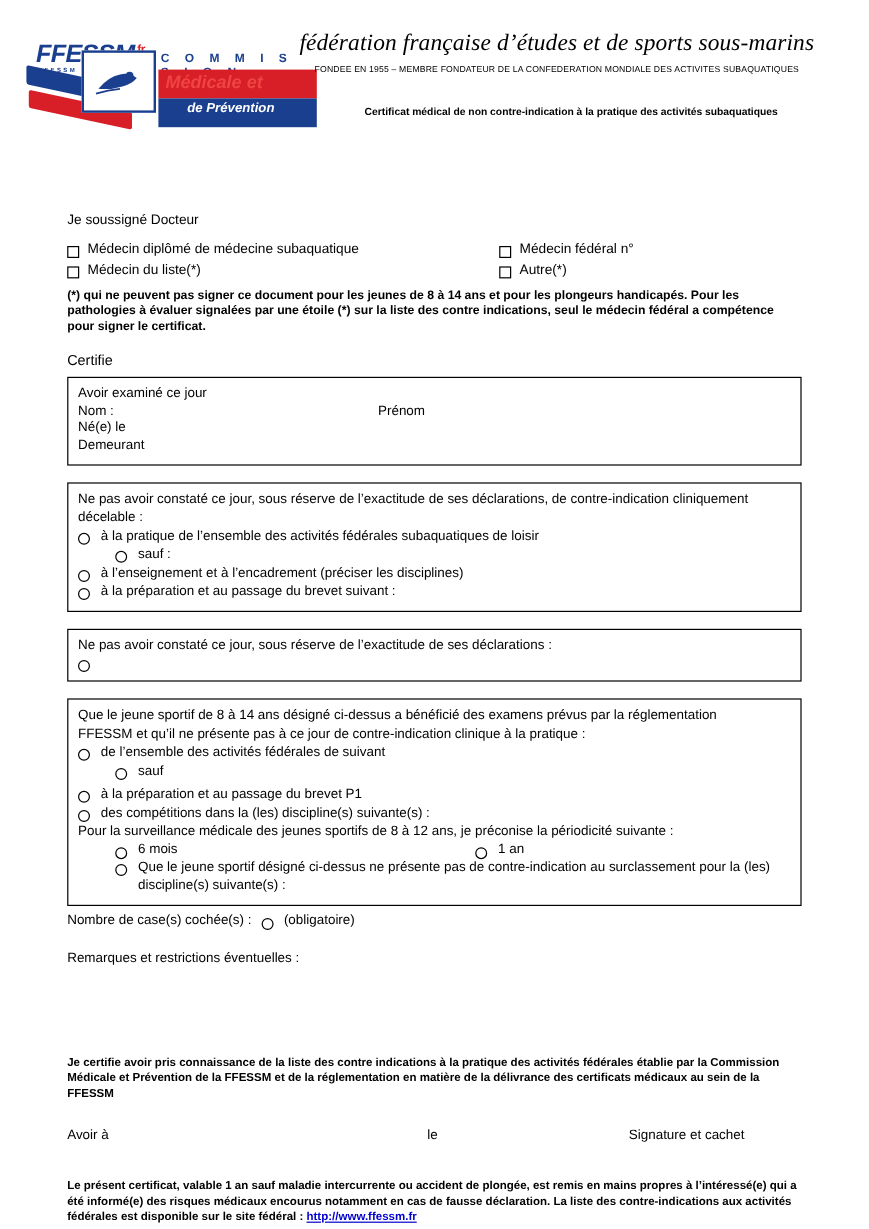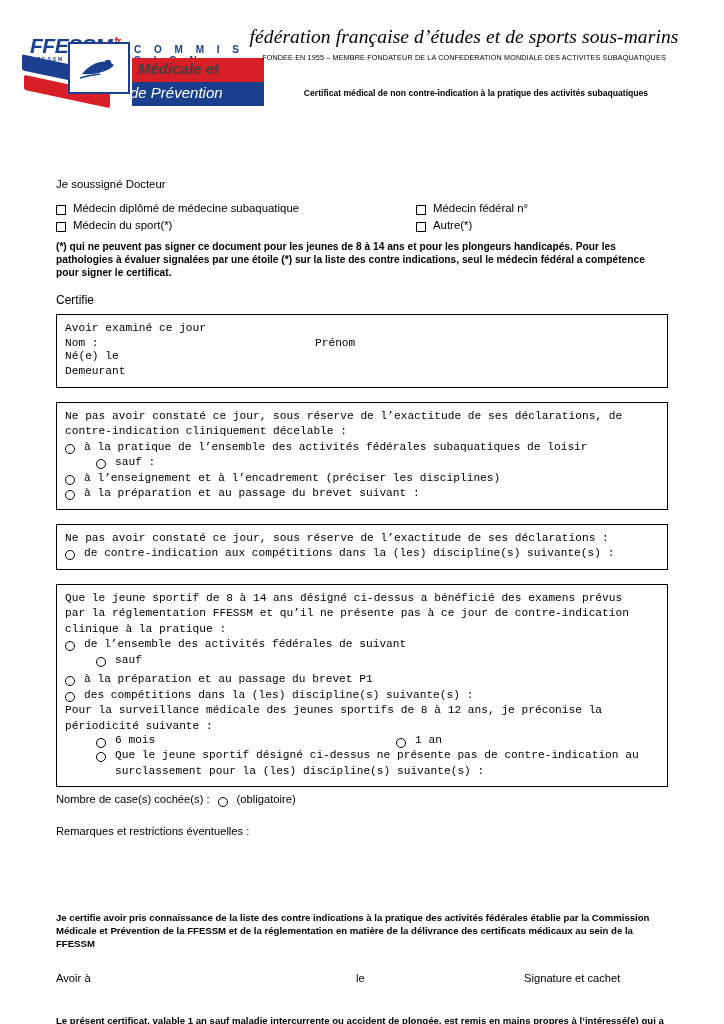--- a/index.html
+++ b/index.html
@@ -123,28 +123,28 @@
     height: 24px;
     background: #1b3f8f;
   }
   .med-txt1 {
     position: absolute;
     left: 116px;
     top: 32px;
     font-size: 15px;
     font-weight: bold;
     font-style: italic;
-    color: #404040;
+    color: #ef4444;
   }
   .med-txt2 {
     position: absolute;
-    left: 108px;
+    left: 134px;
     top: 56px;
-    font-size: 15px;
-    font-weight: normal;
+    font-size: 11px;
+    font-weight: bold;
     font-style: italic;
     color: #ffffff;
   }
 
   .title-zone {
     position: absolute;
     left: 218px;
     top: 26px;
     right: 14px;
   }
@@ -213,21 +213,20 @@
   .certifie {
     margin-top: 14px;
     font-size: 12px;
   }
 
   .box {
     border: 1px solid #000;
     margin-top: 7px;
     padding: 6px 24px 7px 8px;
     box-sizing: border-box;
-    font-family: Liberation Mono, monospace;
   }
   .box p {
     margin: 0;
     line-height: 15.5px;
     font-size: 11.2px;
   }
   .nom-row {
     display: flex;
   }
   .nom-row .nm { width: 250px; }
@@ -338,21 +337,21 @@
       </div>
       <div class="chk-col">
         <span class="sq"></span>
         <span class="chk-label">Médecin fédéral n°</span>
       </div>
     </div>
 
     <div class="chk-row" style="margin-top:4px">
       <div class="chk-col left">
         <span class="sq"></span>
-        <span class="chk-label">Médecin du sport(*)</span>
+        <span class="chk-label">Médecin du liste(*)</span>
       </div>
       <div class="chk-col">
         <span class="sq"></span>
         <span class="chk-label">Autre(*)</span>
       </div>
     </div>
 
     <div class="note">(*) qui ne peuvent pas signer ce document pour les jeunes de 8 à 14 ans et pour les plongeurs handicapés. Pour les pathologies à évaluer  signalées par une étoile (*) sur la liste des contre indications, seul le médecin fédéral a compétence pour signer le certificat.</div>
 
     <div class="certifie">Certifie</div>
@@ -384,21 +383,20 @@
       <div class="bullet-row">
         <span class="circ"></span>
         <span>à la préparation et au passage du brevet suivant :</span>
       </div>
     </div>
 
     <div class="box" style="margin-top:14px">
       <p>Ne pas avoir constaté ce jour, sous réserve de l’exactitude de ses déclarations :</p>
       <div class="bullet-row">
         <span class="circ"></span>
-        <span>de contre-indication aux compétitions dans la (les) discipline(s) suivante(s) :</span>
       </div>
     </div>
 
     <div class="box" style="margin-top:14px">
       <p>Que le jeune sportif de 8 à 14 ans désigné ci-dessus a bénéficié des examens prévus par la réglementation FFESSM et qu’il ne présente pas à ce jour de contre-indication clinique à  la pratique :</p>
       <div class="bullet-row">
         <span class="circ"></span>
         <span>de l’ensemble des activités fédérales de suivant</span>
       </div>
       <div class="bullet-row indent-1">

